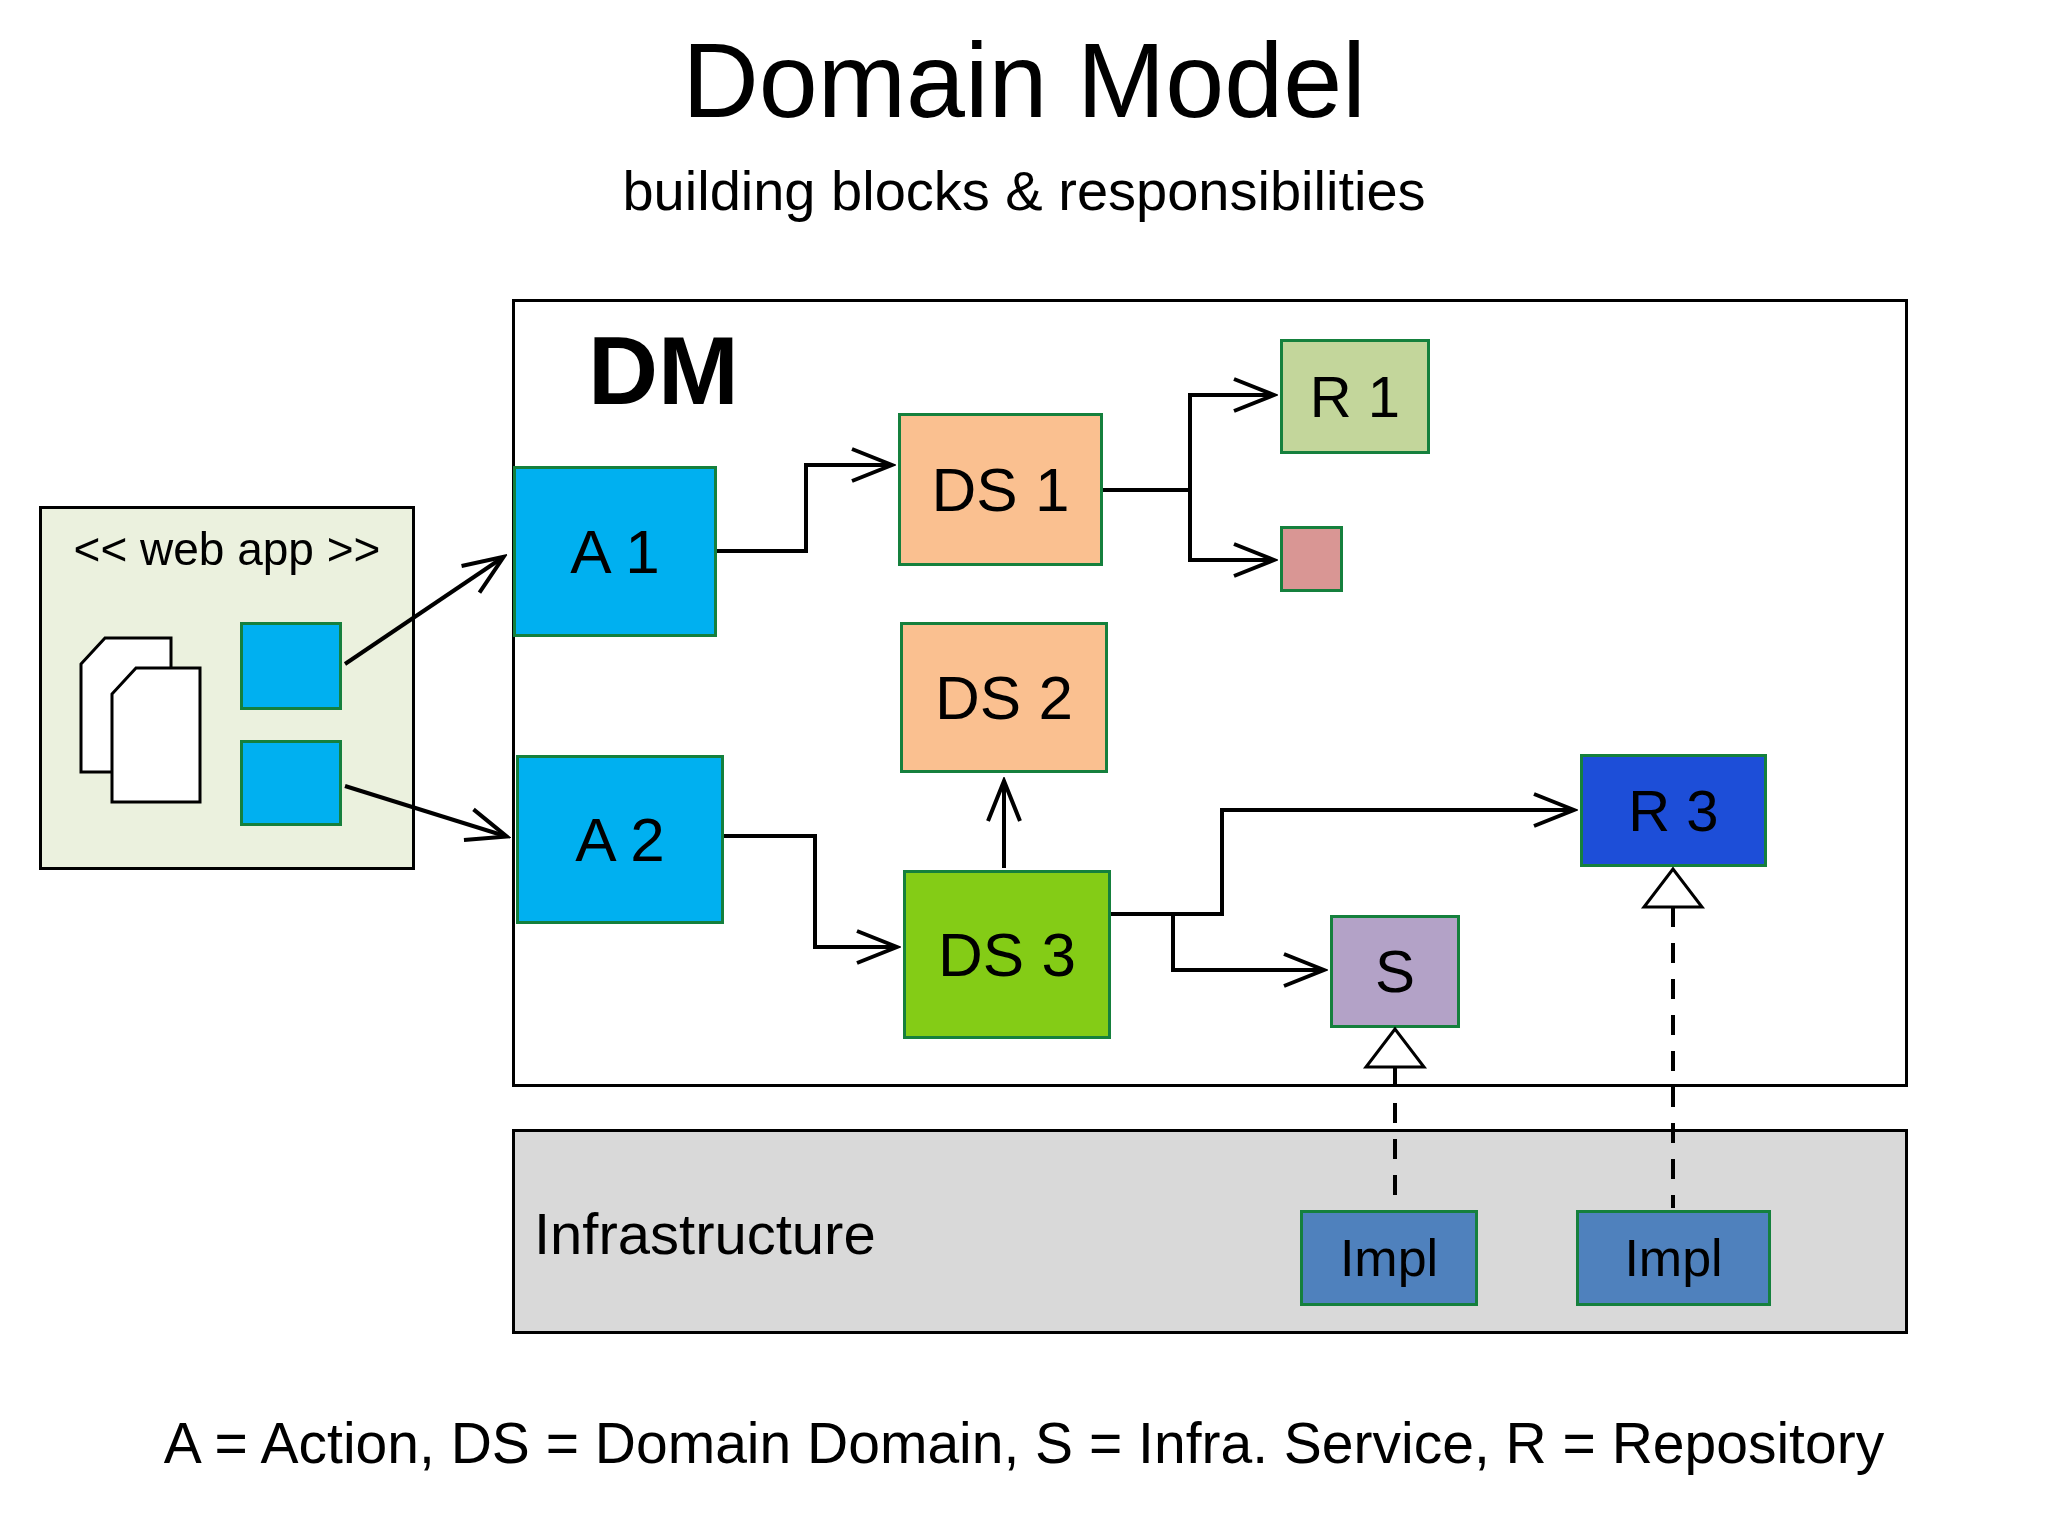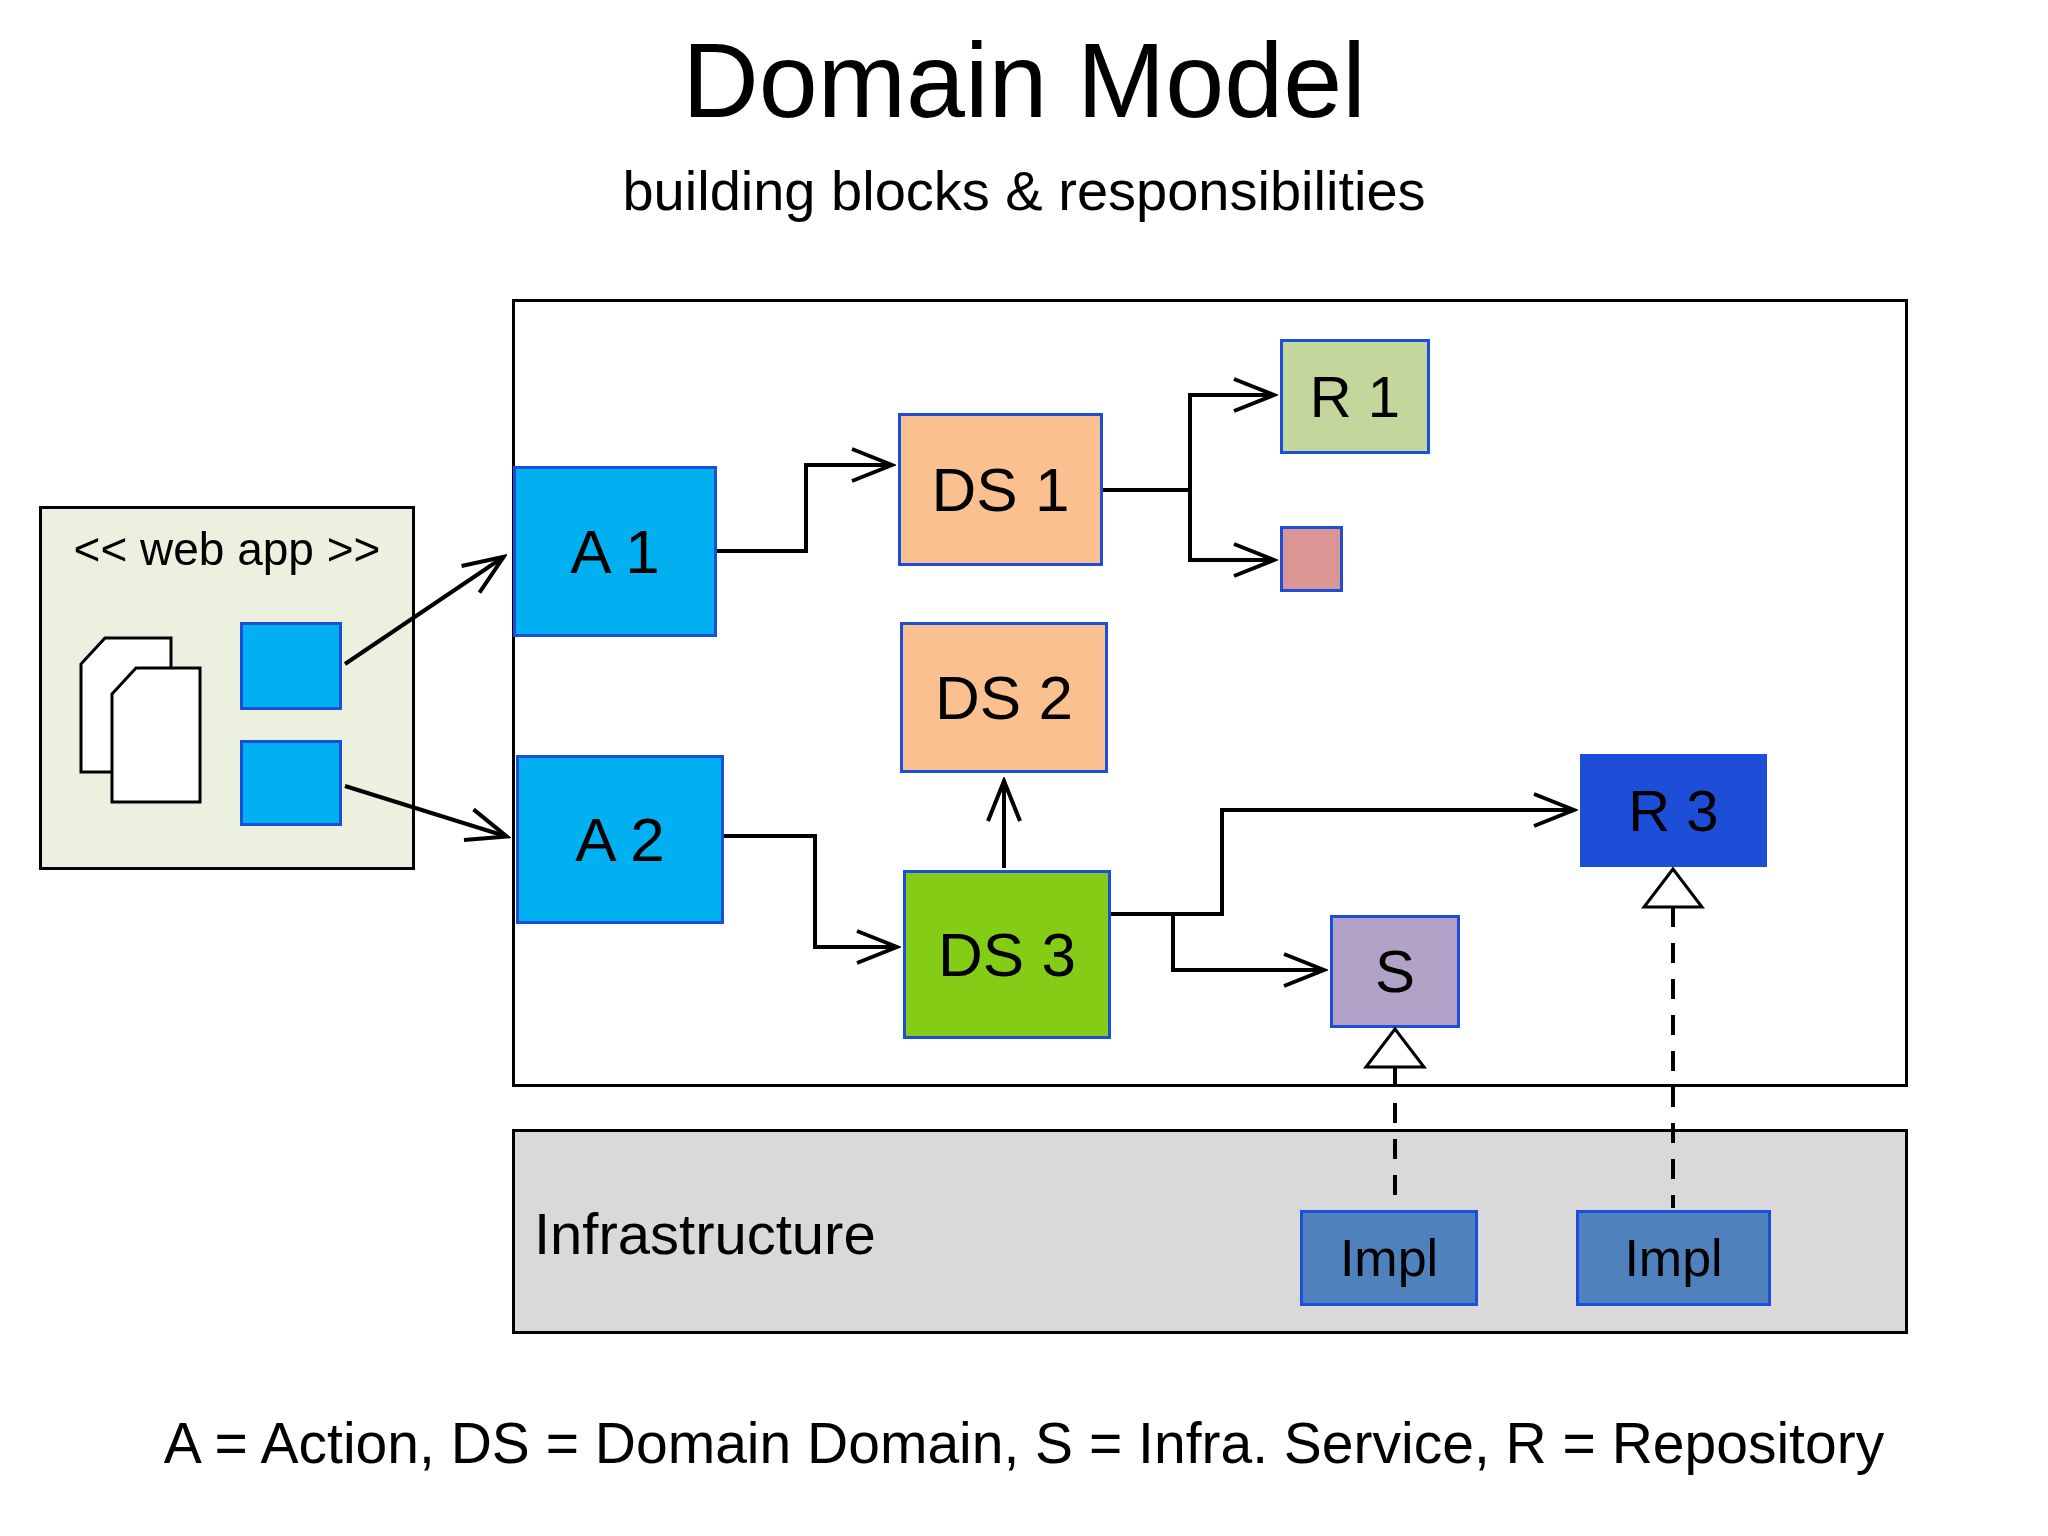--- a/index.html
+++ b/index.html
@@ -34,21 +34,21 @@
     left:588px;top:318px;font-size:97px;font-weight:bold;line-height:1.1;
   }
   .infra-box{
     left:512px;top:1129px;width:1396px;height:205px;background:#d9d9d9;
     display:flex;align-items:center;
   }
   .infra-label{
     left:534px;top:1200px;font-size:58px;
   }
   .node{
-    box-sizing:border-box;border:3px solid #1d4ed8;
+    box-sizing:border-box;border:3px solid #15803d;
     display:flex;align-items:center;justify-content:center;
     font-size:62px;color:#000;
   }
   .n-a1{left:513px;top:466px;width:204px;height:171px;background:#00b0f0;}
   .n-a2{left:516px;top:755px;width:208px;height:169px;background:#00b0f0;}
   .n-ds1{left:898px;top:413px;width:205px;height:153px;background:#fac090;}
   .n-ds2{left:900px;top:622px;width:208px;height:151px;background:#fac090;}
   .n-ds3{left:903px;top:870px;width:208px;height:169px;background:#84cc16;}
   .n-r1{left:1280px;top:339px;width:150px;height:115px;background:#c3d69b;font-size:58px;}
   .n-r3{left:1580px;top:754px;width:187px;height:113px;background:#1d4ed8;font-size:58px;}
@@ -68,20 +68,21 @@
 
   <div class="abs title">Domain Model</div>
   <div class="abs subtitle">building blocks &amp; responsibilities</div>
 
   <div class="abs container-box webapp"></div>
   <div class="abs webapp-label">&lt;&lt; web app &gt;&gt;</div>
   <div class="abs node n-wsq1"></div>
   <div class="abs node n-wsq2"></div>
 
   <div class="abs container-box dm-box"></div>
+  <div class="abs dm-label">DM</div>
 
   <div class="abs container-box infra-box"></div>
   <div class="abs infra-label">Infrastructure</div>
 
   <div class="abs node n-a1">
     <span>A 1</span>
   </div>
   <div class="abs node n-a2">
     <span>A 2</span>
   </div>

